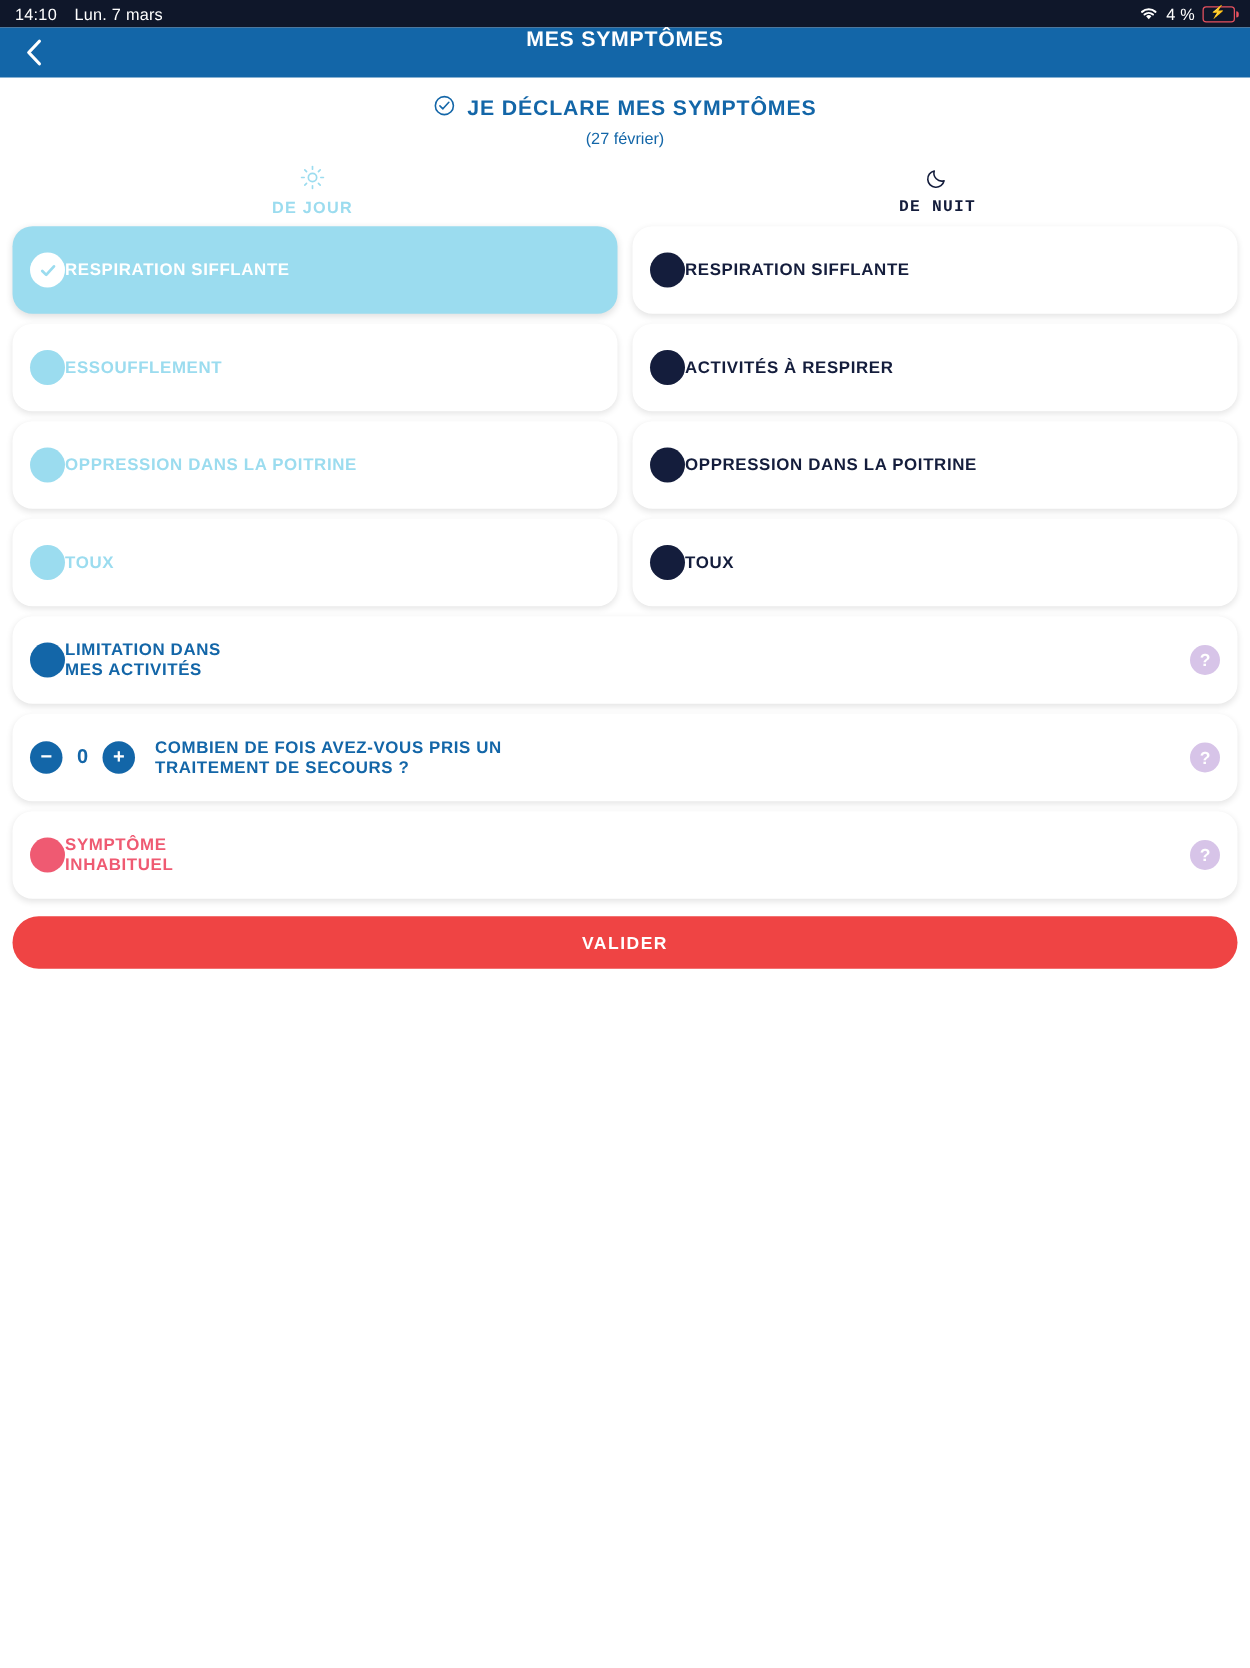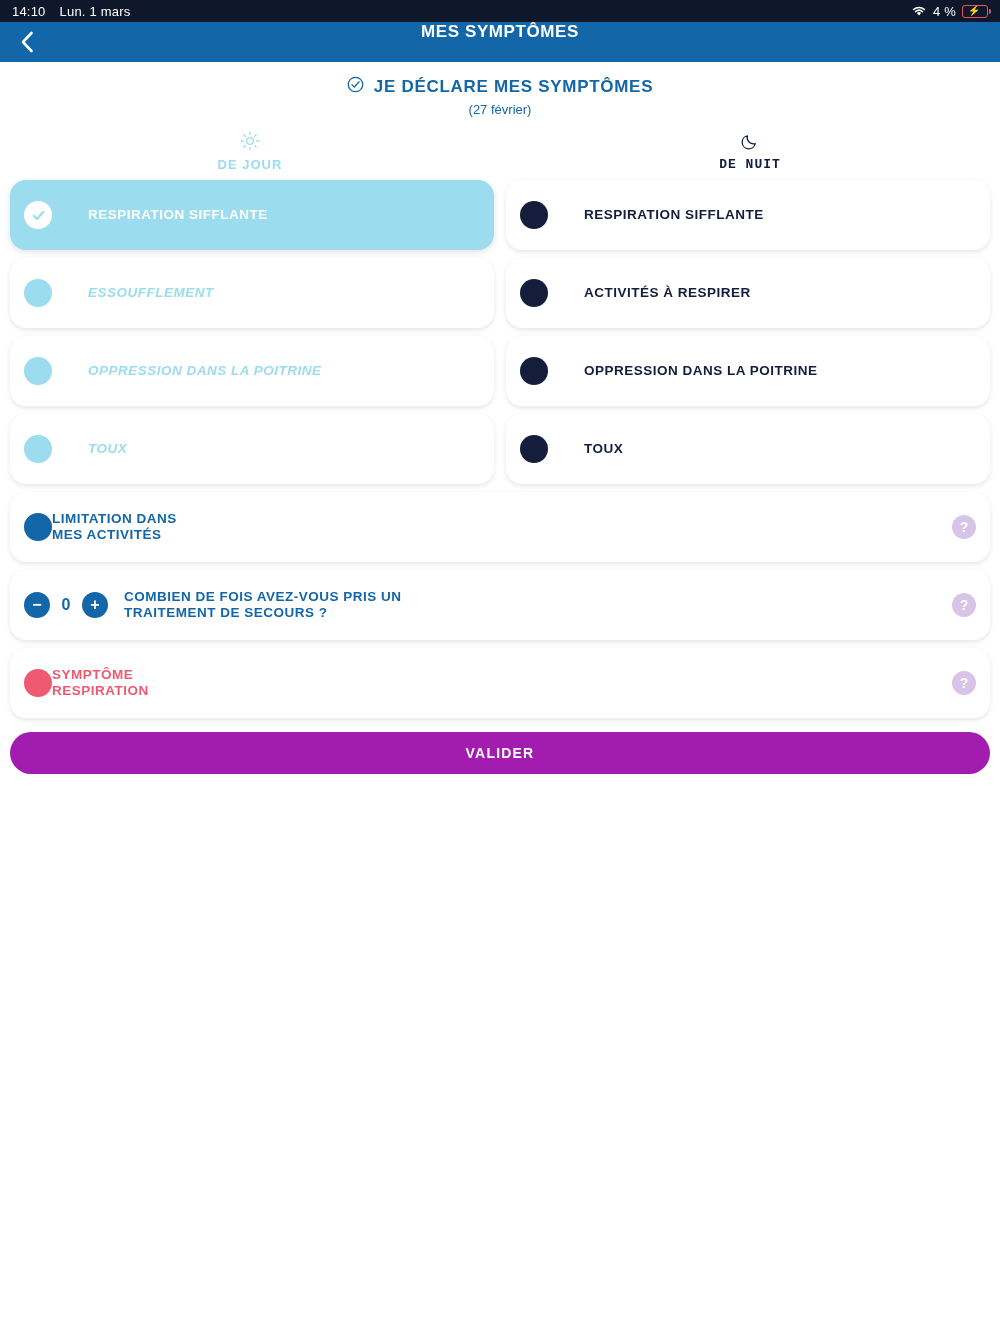--- a/index.html
+++ b/index.html
@@ -124,41 +124,41 @@
   .card {
     background: #ffffff;
     border-radius: 16px;
     box-shadow: 0 2px 5px rgba(0,0,0,0.10);
     min-height: 70px;
     display: flex;
     align-items: center;
     padding: 0 14px;
     cursor: pointer;
   }
-  .card.half { flex: 1 1 0; gap: 36px; }
+  .card.half { flex: 1 1 0; }
   .card.full { width: 100%; margin-bottom: 8px; position: relative; }
 
   .dot {
     width: 28px; height: 28px;
     border-radius: 50%;
     flex: 0 0 28px;
   }
   .dot.day   { background: #9bdcef; }
   .dot.night { background: #141d3c; }
   .dot.blue  { background: #1366a8; }
   .dot.pink  { background: #ef5a72; }
 
   .card-label {
     font-size: 13.5px;
     font-weight: bold;
     letter-spacing: 0.5px;
     line-height: 1.15;
     white-space: pre-line;
   }
-  .label-day   { color: #9bdcef; font-style: italic; }
+  .label-day   { color: #9bdcef; }
   .label-night { color: #141d3c; }
   .label-blue  { color: #1366a8; }
   .label-pink  { color: #ef5a72; }
   .label-white { color: #ffffff; }
 
   
   .card.selected {
     background: #9bdcef;
     box-shadow: 0 2px 6px rgba(0,0,0,0.12);
   }
@@ -214,36 +214,36 @@
     text-align: center;
   }
 
   
   .validate-wrap { padding: 6px 10px 0 10px; }
   .validate-btn {
     width: 100%;
     height: 42px;
     border: none;
     border-radius: 22px;
-    background: #a21caf;
+    background: #ef4444;
     color: #ffffff;
     font-family: "Liberation Sans", sans-serif;
     font-size: 14px;
     font-weight: bold;
     letter-spacing: 1.2px;
     cursor: pointer;
   }
 </style>
 </head>
 <body>
 
 <div class="status-bar">
   <div class="status-left">
     <span>14:10</span>
-    <span>Lun. 1 mars</span>
+    <span>Lun. 7 mars</span>
   </div>
   <div class="status-right">
     <span class="wifi-icon">
       <svg width="16" height="12" viewBox="0 0 16 12">
         <path d="M8 10.4 L10.1 7.9 A3.3 3.3 0 0 0 5.9 7.9 Z" fill="#ffffff"></path>
         <path d="M2.6 4.5 A8.2 8.2 0 0 1 13.4 4.5" stroke="#ffffff" stroke-width="1.6" fill="none" stroke-linecap="round"></path>
         <path d="M4.6 6.6 A5.3 5.3 0 0 1 11.4 6.6" stroke="#ffffff" stroke-width="1.6" fill="none" stroke-linecap="round"></path>
       </svg>
     </span>
     <span class="battery-pct">4 %</span>
@@ -368,21 +368,21 @@
       <span class="step-btn">+</span>
     </div>
     <span class="card-label label-blue">COMBIEN DE FOIS AVEZ-VOUS PRIS UN
 TRAITEMENT DE SECOURS ?</span>
     <span class="help-btn">?</span>
   </div>
 
   <div class="card full">
     <span class="dot pink"></span>
     <span class="card-label label-pink">SYMPTÔME
-RESPIRATION</span>
+INHABITUEL</span>
     <span class="help-btn">?</span>
   </div>
 
 </div>
 
 <div class="validate-wrap">
   <button class="validate-btn">VALIDER</button>
 </div>
 
 </body></html>

